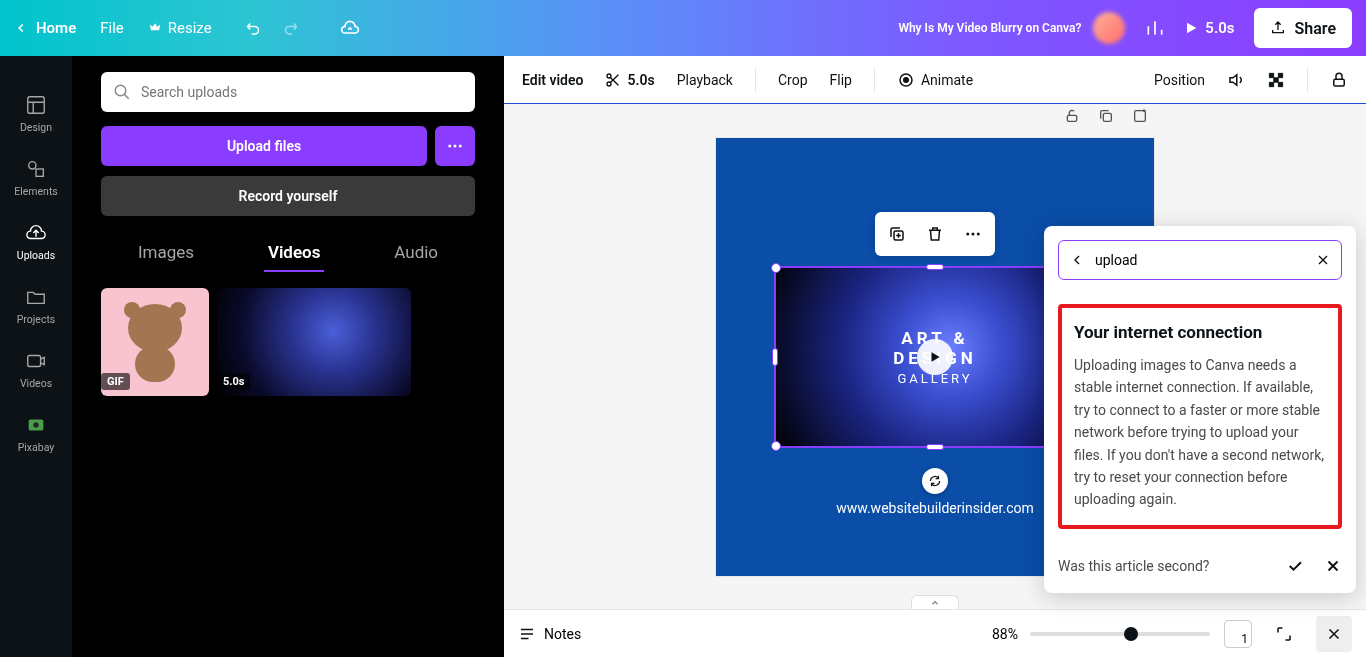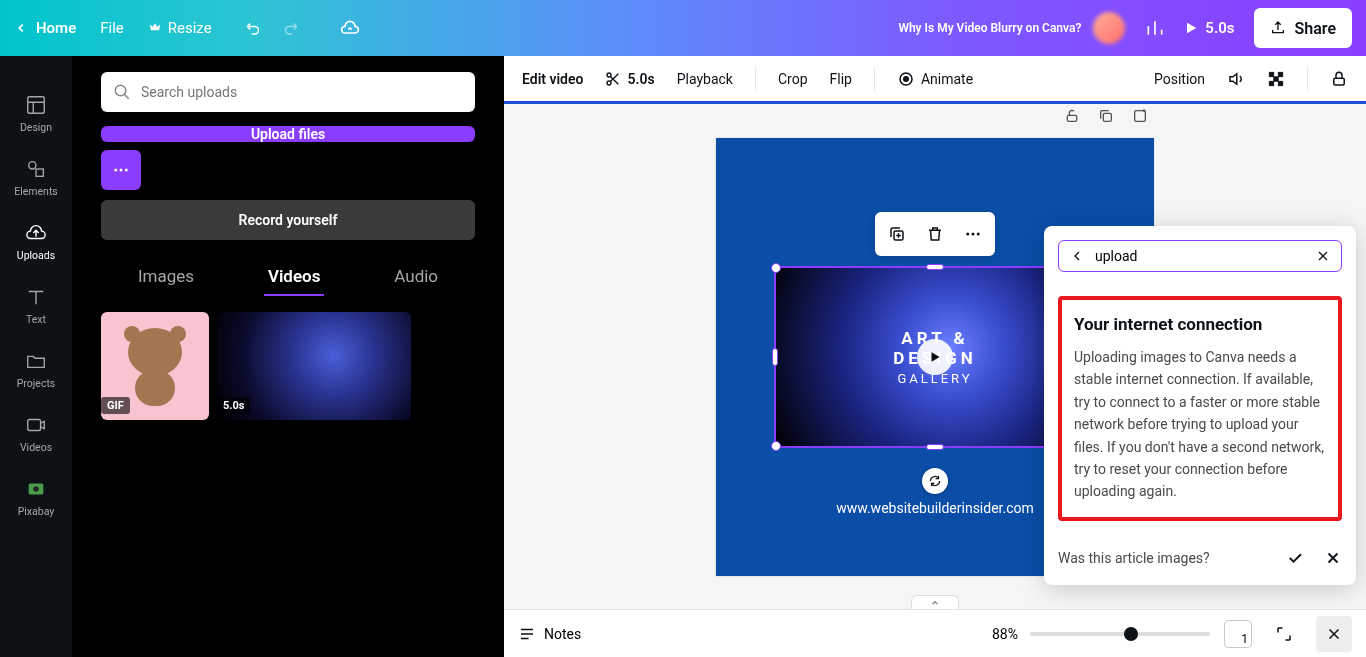--- a/index.html
+++ b/index.html
@@ -15,40 +15,40 @@
 .play-dur { display:flex; align-items:center; gap:6px; padding:0 10px; font-weight:600; font-size:15px; }
 .share-btn { background:#fff; color:#0d1216; height:40px; padding:0 16px; border-radius:6px; display:flex; align-items:center; gap:8px; font-weight:600; cursor:pointer; margin-left:10px; }
 .main { display:flex; height:calc(100% - 56px); }
 .rail { width:72px; background:#0d1216; display:flex; flex-direction:column; align-items:center; padding-top:25px; }
 .rail-item { width:72px; height:64px; display:flex; flex-direction:column; align-items:center; justify-content:center; gap:4px; color:#a6a6a6; cursor:pointer; font-size:10.5px; }
 .rail-item.active { color:#fff; }
 .rail-item .ri-icon { width:24px; height:24px; display:flex; align-items:center; justify-content:center; }
 .panel { width:432px; background:#000000; color:#fff; padding:16px 29px 0; position:relative; }
 .search { background:#fff; border-radius:6px; height:40px; display:flex; align-items:center; padding:0 12px; gap:10px; }
 .search input { border:none; outline:none; flex:1; font-size:14px; color:#0d1216; }
-.upload-row { display:flex; gap:8px; margin-top:14px;flex-direction:column; }
+.upload-row { display:flex; gap:8px; margin-top:14px; }
 .upload-btn { flex:1; background:#8b3dff; color:#fff; height:40px; border-radius:6px; display:flex; align-items:center; justify-content:center; font-weight:600; font-size:14px; cursor:pointer; }
 .upload-more { width:40px; height:40px; background:#8b3dff; border-radius:6px; display:flex; align-items:center; justify-content:center; cursor:pointer; }
 .record-btn { margin-top:10px; background:#3a3a3b; height:40px; border-radius:6px; display:flex; align-items:center; justify-content:center; font-weight:600; font-size:14px; cursor:pointer; }
 .tabs { display:flex; justify-content:space-around; margin-top:18px; }
 .tab { font-size:17px; color:#a6a6a6; padding:8px 4px; cursor:pointer; }
 .tab.active { color:#fff; font-weight:600; border-bottom:2px solid #8b3dff; }
 .thumbs { display:flex; gap:8px; margin-top:16px; }
 .thumb { position:relative; border-radius:6px; overflow:hidden; height:108px; cursor:pointer; }
 .thumb1 { width:108px; background:#f8c4cf; display:flex; align-items:center; justify-content:center; }
 .bear { width:70px; height:80px; position:relative; }
 .bear .head { width:54px; height:48px; background:#a47551; border-radius:50%; position:absolute; left:8px; top:2px; }
 .bear .ear { width:16px; height:16px; background:#a47551; border-radius:50%; position:absolute; top:0; }
 .bear .ear.l { left:4px; } .bear .ear.r { right:4px; }
 .bear .body { width:40px; height:36px; background:#a47551; border-radius:18px; position:absolute; left:15px; top:44px; }
 .thumb2 { width:194px; background:radial-gradient(circle at 60% 40%,#4a5fd8 0%,#2a3492 30%,#0a0a2a 70%,#000 100%); }
 .badge { position:absolute; left:0; bottom:6px; background:rgba(0,0,0,0.6); color:#fff; font-size:11px; font-weight:700; padding:2px 6px; border-radius:3px; }
 .collapse-handle { position:absolute; right:-14px; top:50%; transform:translateY(-50%); width:14px; height:80px; background:#252627; border-radius:0 8px 8px 0; display:flex; align-items:center; justify-content:center; cursor:pointer; color:#fff; font-size:12px; }
 .canvas-area { flex:1; display:flex; flex-direction:column; background:#fff; position:relative; }
-.toolbar { height:48px; border-bottom:3px solid #1d4ed8; display:flex; align-items:center; padding:0 18px; gap:22px; font-size:14px; color:#0d1216; }
+.toolbar { height:48px; border-bottom:1px solid #1d4ed8; display:flex; align-items:center; padding:0 18px; gap:22px; font-size:14px; color:#0d1216; }
 .tb-item { cursor:pointer; display:flex; align-items:center; gap:6px; }
 .tb-div { width:1px; height:24px; background:#e5e5e5; }
 .tb-spacer { flex:1; }
 .canvas-viewport { flex:1; background:#f5f5f5; display:flex; align-items:center; justify-content:center; position:relative; overflow:hidden; }
 .canvas-page-wrap { position:relative; }
 .page-actions { position:absolute; right:0; top:-36px; display:flex; gap:6px; }
 .pa-btn { width:28px; height:28px; display:flex; align-items:center; justify-content:center; cursor:pointer; color:#555; }
 .canvas-page { width:438px; height:438px; background:#0a4ea8; position:relative; box-shadow:0 0 0 1px rgba(0,0,0,0.05); }
 .video-el { position:absolute; left:60px; top:130px; width:318px; height:178px; background:radial-gradient(circle at 55% 45%,#6b7fff 0%,#3a4ed0 25%,#1a2480 55%,#000 100%); outline:2px solid #8b3dff; }
 .sel-handle { position:absolute; width:10px; height:10px; background:#fff; border:1px solid #8b3dff; border-radius:50%; }
@@ -61,21 +61,21 @@
 .sel-edge.r { right:-4px; top:50%; transform:translateY(-50%); width:6px; height:18px; }
 .rot-handle { position:absolute; left:50%; bottom:-48px; transform:translateX(-50%); width:26px; height:26px; background:#fff; border-radius:50%; box-shadow:0 1px 4px rgba(0,0,0,0.3); display:flex; align-items:center; justify-content:center; cursor:pointer; }
 .play-overlay { position:absolute; left:50%; top:50%; transform:translate(-50%,-50%); width:36px; height:36px; background:rgba(255,255,255,0.9); border-radius:50%; display:flex; align-items:center; justify-content:center; }
 .art-text { position:absolute; left:50%; top:50%; transform:translate(-50%,-50%); color:#fff; text-align:center; }
 .art-text .t1 { font-size:17px; font-weight:700; letter-spacing:4px; }
 .art-text .t2 { font-size:13px; letter-spacing:3px; margin-top:3px; }
 .url-text { position:absolute; left:50%; bottom:60px; transform:translateX(-50%); color:#fff; font-size:14px; }
 .float-toolbar { position:absolute; top:-56px; left:50%; transform:translateX(-50%); background:#fff; border-radius:6px; box-shadow:0 2px 8px rgba(0,0,0,0.15); display:flex; padding:4px; gap:2px; }
 .ft-btn { width:36px; height:36px; display:flex; align-items:center; justify-content:center; cursor:pointer; border-radius:4px; }
 .help-popup { position:absolute; right:10px; top:170px; width:312px; background:#fff; border-radius:8px; box-shadow:0 4px 24px rgba(0,0,0,0.18); padding:14px 14px 18px; z-index:10; }
-.help-search { border:1.5px solid #8b3dff; border-radius:6px; height:32px; display:flex; align-items:center; padding:0 10px; gap:10px; }
+.help-search { border:1.5px solid #8b3dff; border-radius:6px; height:40px; display:flex; align-items:center; padding:0 10px; gap:10px; }
 .help-search input { border:none; outline:none; flex:1; font-size:14px; }
 .help-body { margin-top:24px; border:4px solid #e7191f; border-radius:4px; padding:14px 12px; }
 .help-body h3 { font-size:17px; font-weight:700; margin-bottom:12px; color:#0d1216; }
 .help-body p { font-size:14px; color:#4a4a4a; line-height:1.6; }
 .help-footer { margin-top:28px; display:flex; align-items:center; justify-content:space-between; color:#4a4a4a; font-size:14px; }
 .help-footer .acts { display:flex; gap:20px; }
 .bottombar { height:48px; border-top:1px solid #e5e5e5; display:flex; align-items:center; padding:0 14px; gap:14px; font-size:14px; }
 .notes { display:flex; align-items:center; gap:8px; cursor:pointer; }
 .bb-spacer { flex:1; }
 .zoom { display:flex; align-items:center; gap:12px; }
@@ -166,28 +166,20 @@
       <span>Elements</span>
     </div>
     <div class="rail-item active">
       <div class="ri-icon">
           <svg width="22" height="22" viewBox="0 0 24 24" fill="none" stroke="#fff" stroke-width="1.5">
             <path d="M18 10a6 6 0 00-12 0 4 4 0 000 8h12a4 4 0 000-8z"></path>
             <path d="M12 16v-6M9 12l3-3 3 3"></path>
           </svg>
         </div>
       <span>Uploads</span>
-    </div>
-    <div class="rail-item">
-      <div class="ri-icon">
-          <svg width="22" height="22" viewBox="0 0 24 24" fill="none" stroke="#a6a6a6" stroke-width="1.5">
-            <path d="M4 6h16M12 6v14"></path>
-          </svg>
-        </div>
-      <span>Text</span>
     </div>
     <div class="rail-item">
       <div class="ri-icon">
           <svg width="22" height="22" viewBox="0 0 24 24" fill="none" stroke="#a6a6a6" stroke-width="1.5">
             <path d="M3 7h6l2 2h10v10H3V7z"></path>
           </svg>
         </div>
       <span>Projects</span>
     </div>
     <div class="rail-item">
@@ -389,21 +381,21 @@
         <input value="upload" style="">
         <svg width="16" height="16" viewBox="0 0 24 24" fill="none" stroke="#0d1216" stroke-width="2" style="cursor:pointer">
             <path d="M6 6l12 12M6 18L18 6"></path>
           </svg>
       </div>
       <div class="help-body">
         <h3>Your internet connection</h3>
         <p>Uploading images to Canva needs a stable internet connection. If available, try to connect to a faster or more stable network before trying to upload your files. If you don't have a second network, try to reset your connection before uploading again.</p>
       </div>
       <div class="help-footer">
-        <span>Was this article images?</span>
+        <span>Was this article second?</span>
         <div class="acts">
           <svg width="18" height="18" viewBox="0 0 24 24" fill="none" stroke="#0d1216" stroke-width="2.5" style="cursor:pointer">
               <path d="M5 12l5 5L20 7"></path>
             </svg>
           <svg width="18" height="18" viewBox="0 0 24 24" fill="none" stroke="#0d1216" stroke-width="2.5" style="cursor:pointer">
               <path d="M6 6l12 12M6 18L18 6"></path>
             </svg>
         </div>
       </div>
     </div>

